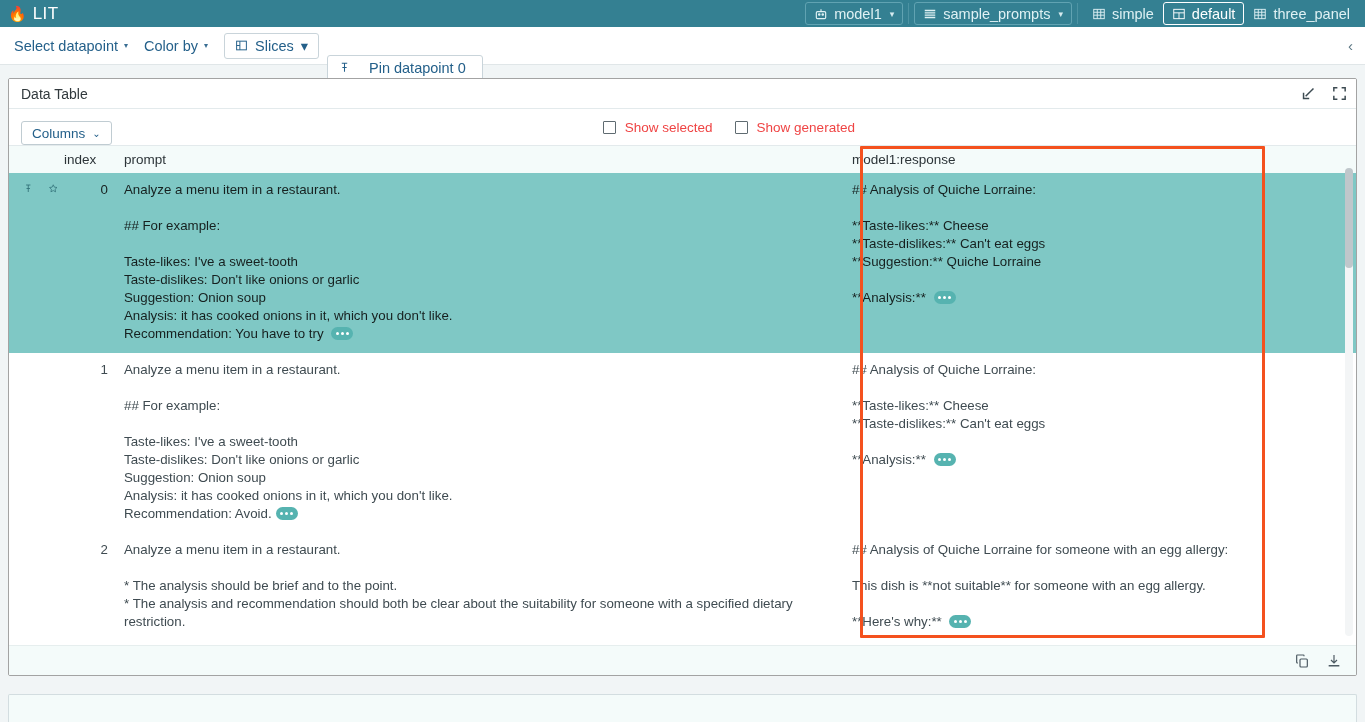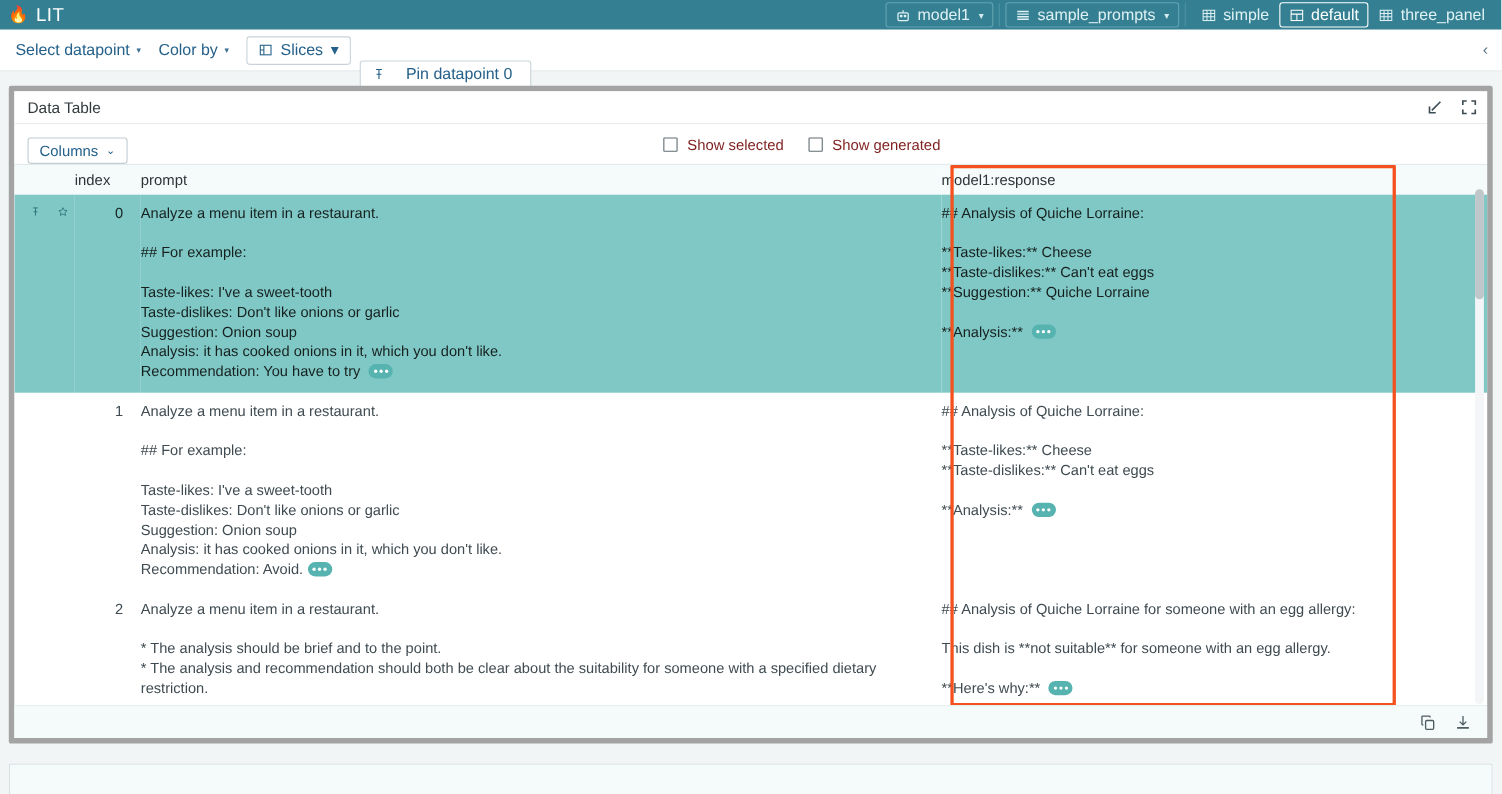--- a/index.html
+++ b/index.html
@@ -76,21 +76,21 @@
   }
   .tb-btn.pin { padding: 0 16px 0 10px; gap: 18px; margin-top: 44px; }
   .tb-right { margin-left: auto; color: #5b7683; font-size: 15px; padding-right: 2px; }
 
   
   .card {
     position: absolute;
     left: 8px; top: 78px; right: 8px;
     height: 598px;
     background: #ffffff;
-    border: 5px solid #a3a3a3;
+    border: 1px solid #a3a3a3;
     border-radius: 2px;
     display: flex; flex-direction: column;
     overflow: hidden;
   }
   .card-header {
     height: 30px; flex: 0 0 30px;
     display: flex; align-items: center;
     padding: 0 8px 0 12px;
     border-bottom: 1px solid #e3eaec;
     background: #fff;
@@ -108,21 +108,21 @@
     background: #fff;
   }
   .outline-btn {
     border: 1px solid #c0ccd2; border-radius: 3px;
     height: 24px; padding: 0 10px;
     display: flex; align-items: center; gap: 7px;
     color: #24608a; font-size: 13.5px; background: #fff; margin-top: 12px;
   }
   .outline-btn.disabled { color: #b9c3c8; border-color: #dde4e7; }
   .checks { display: flex; align-items: center; gap: 22px; margin: 0 auto; }
-  .chk { display: flex; align-items: center; gap: 9px; font-size: 13.5px; color: #7f1d1d; }
+  .chk { display: flex; align-items: center; gap: 9px; font-size: 13.5px; color: #ef4444; }
   .chkbox {
     width: 13px; height: 13px; border: 1.6px solid #5f6b71; border-radius: 1px;
     background: #fff;
   }
   .controls-right { display: flex; align-items: center; gap: 10px; margin-left: auto; }
 
   
   .searchrow {
     height: 27px; flex: 0 0 27px;
     display: flex; align-items: center; gap: 7px;

